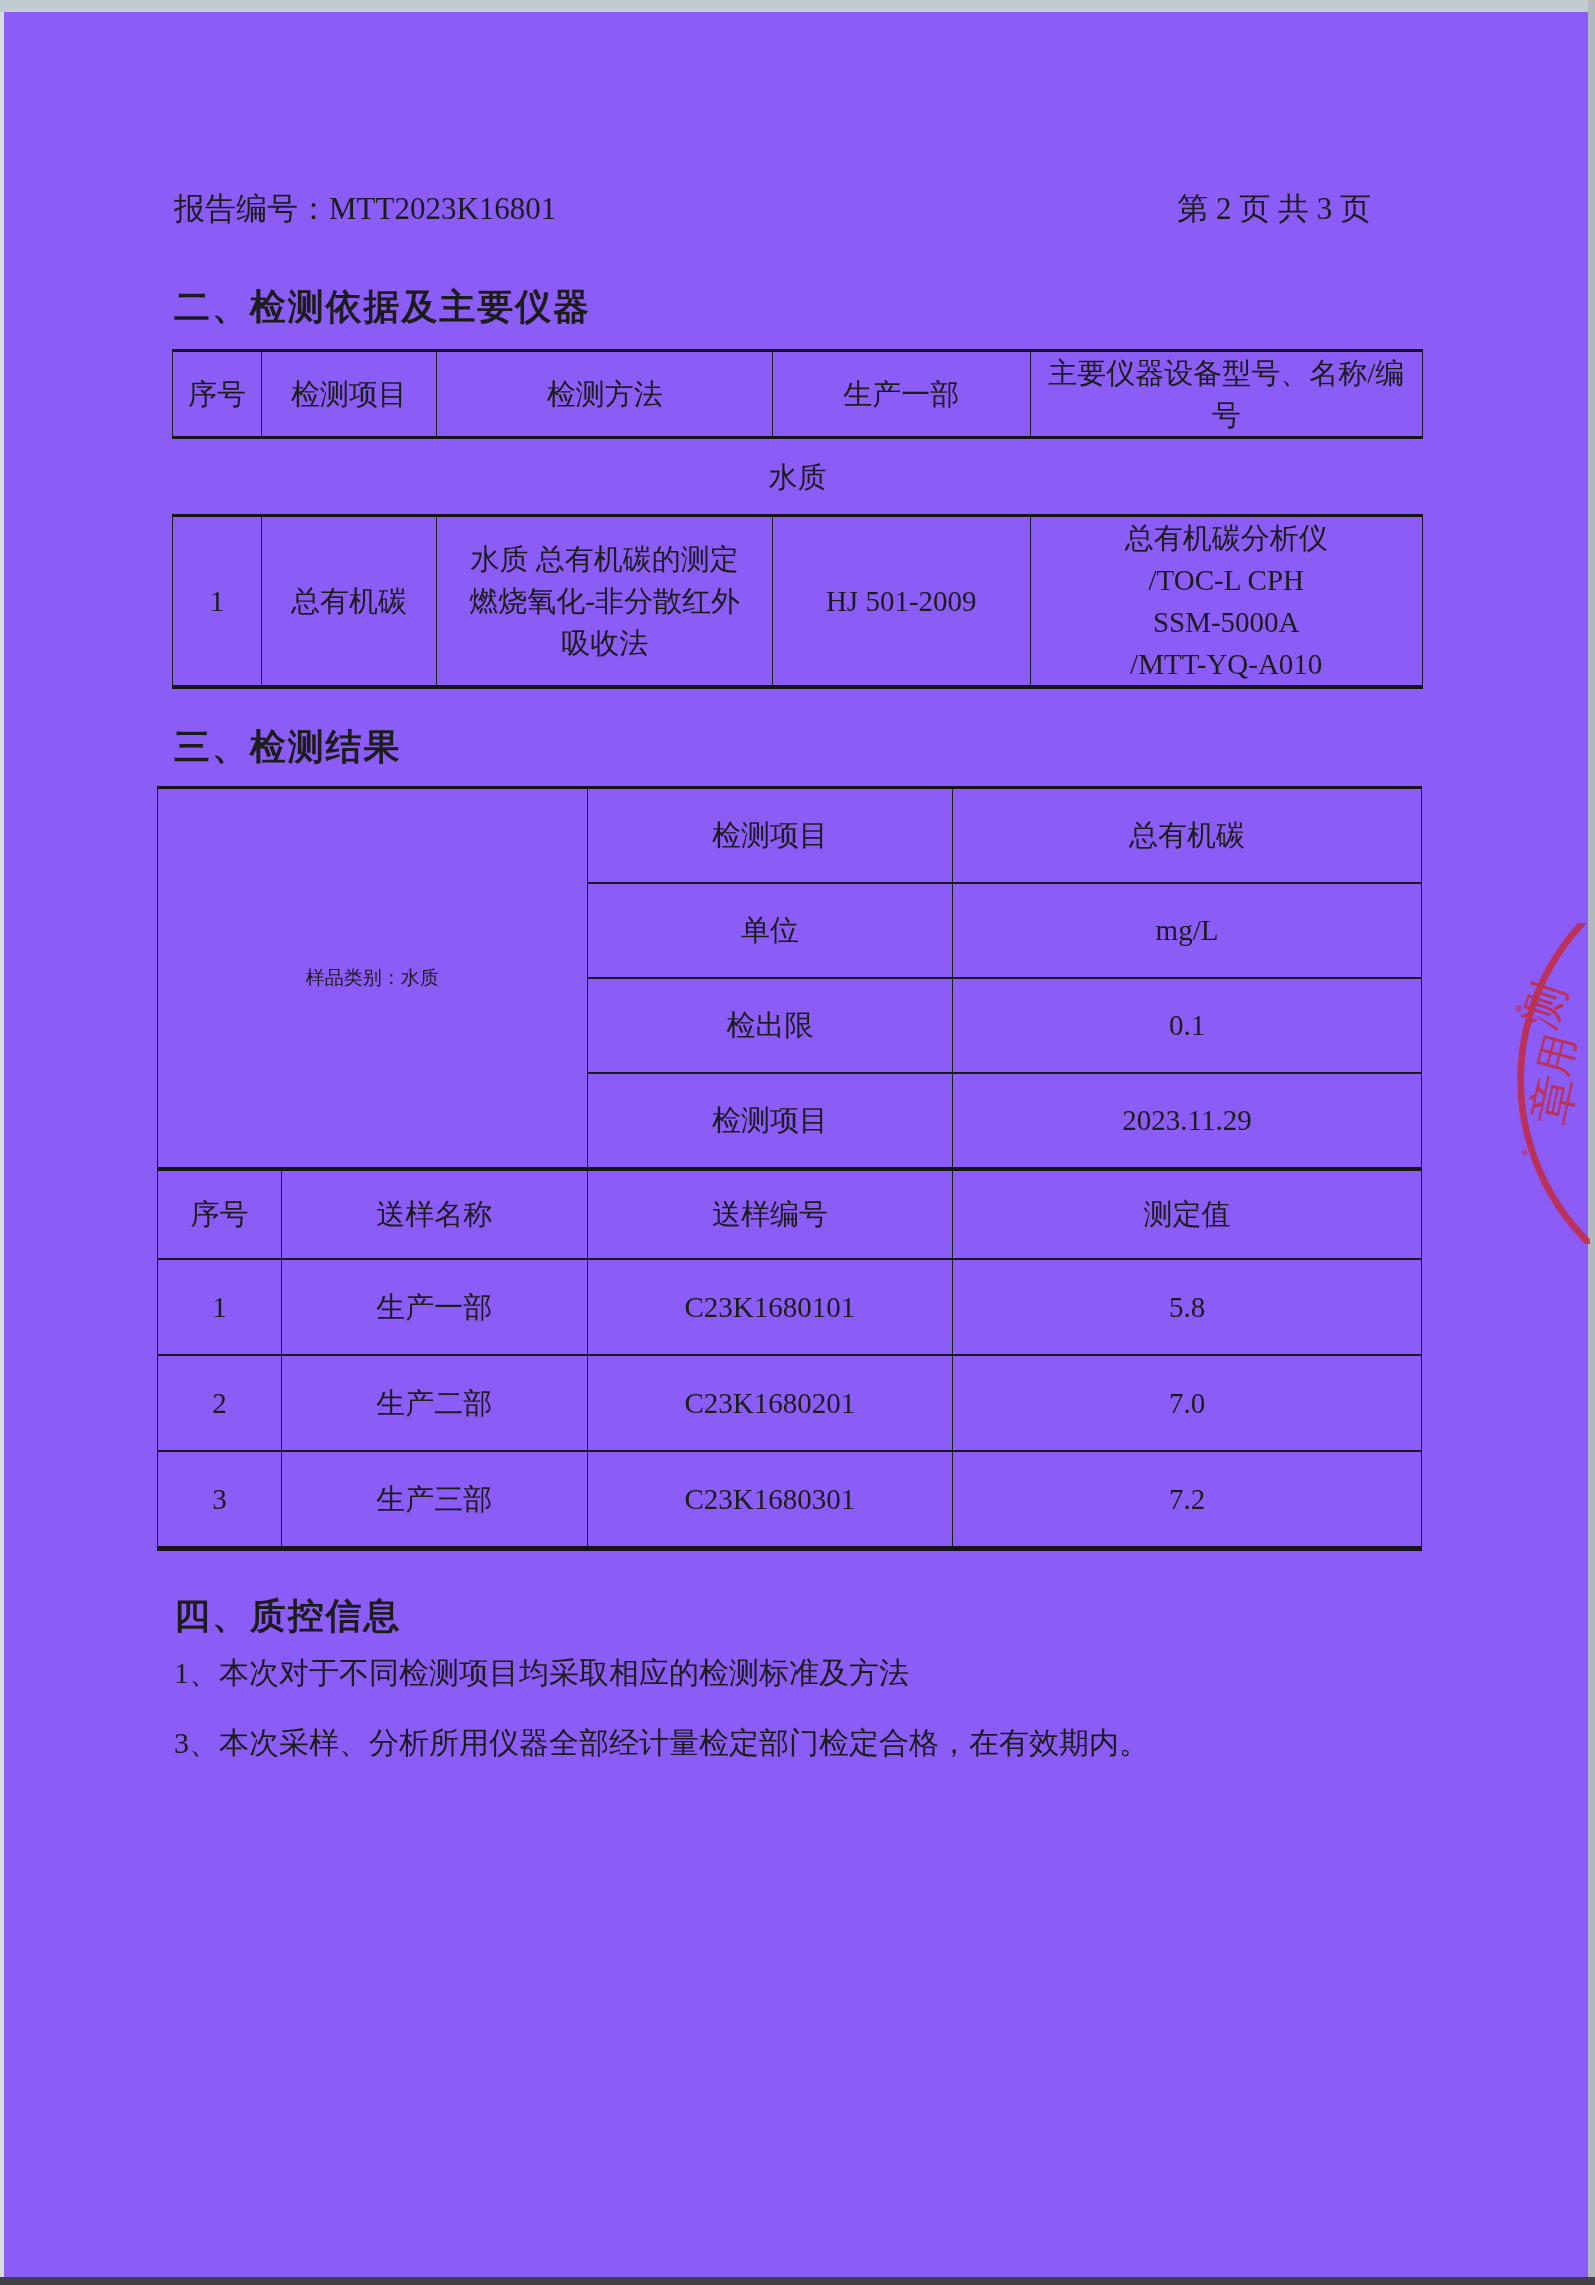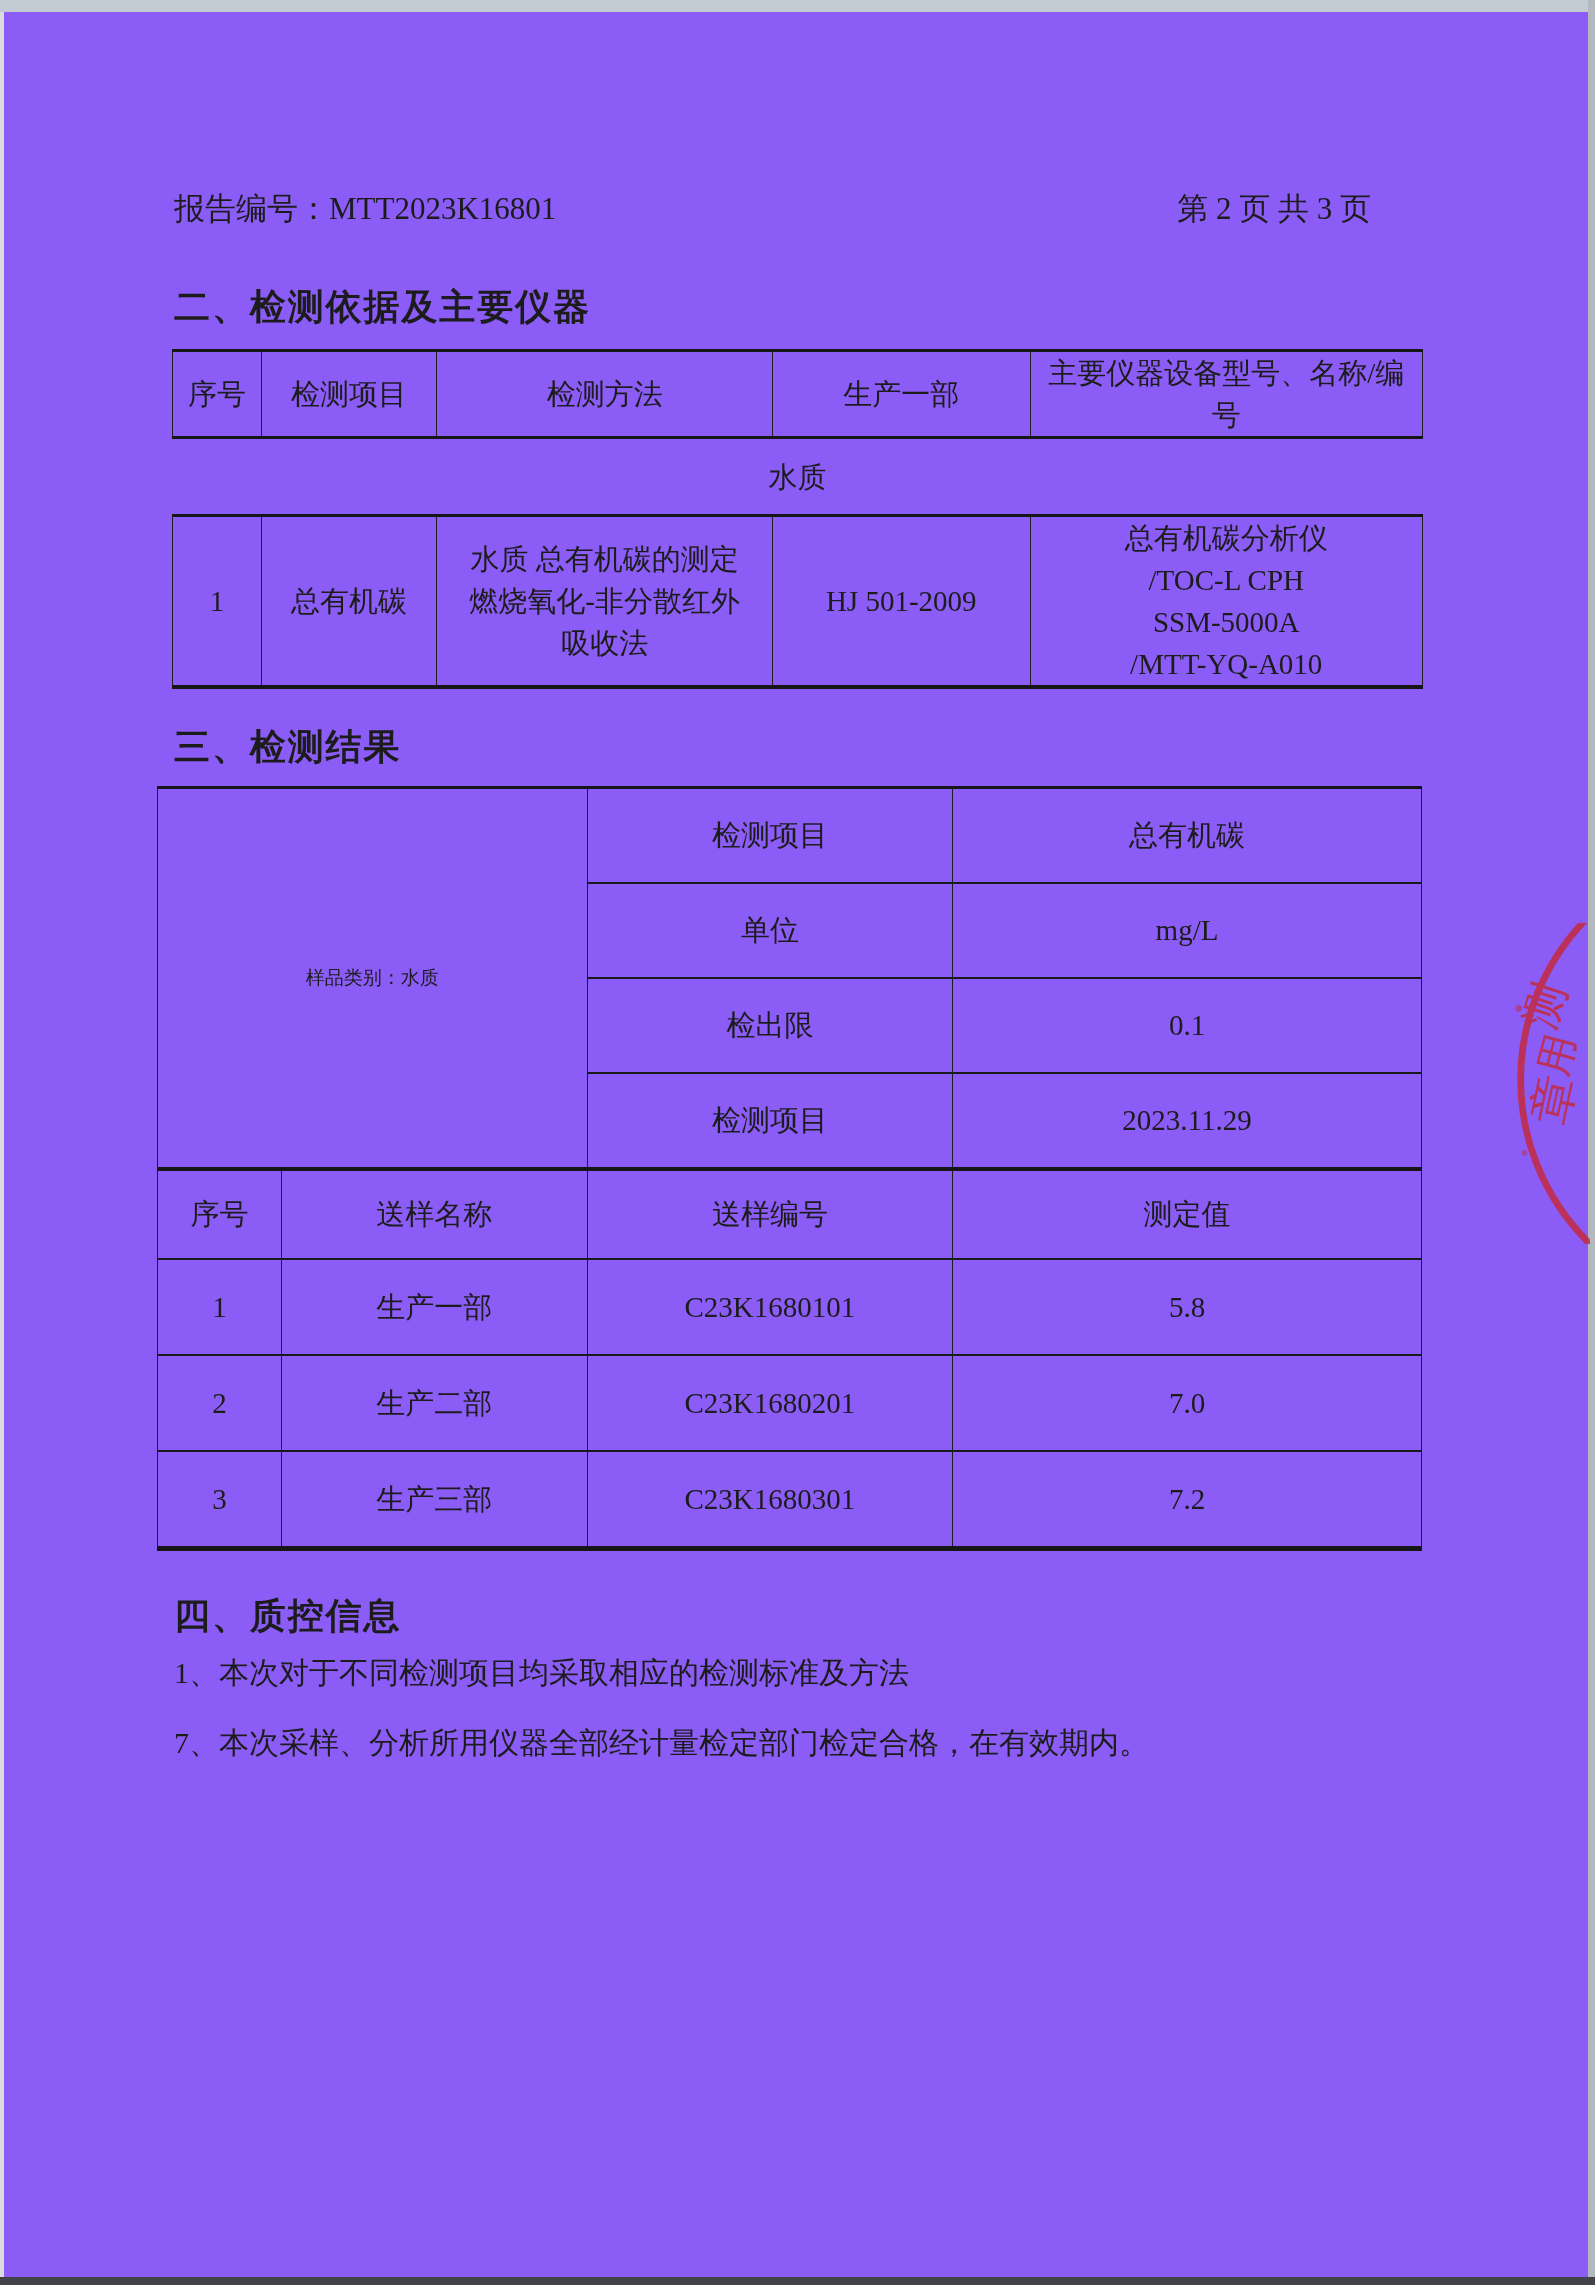--- a/index.html
+++ b/index.html
@@ -166,21 +166,21 @@
         <td>生产三部</td>
         <td>C23K1680301</td>
         <td>7.2</td>
       </tr>
     </tbody>
   </table>
 
   <h2 class="sec" id="sec4-title">四、质控信息</h2>
 
   <p class="qc-item" id="qc-item-0">1、本次对于不同检测项目均采取相应的检测标准及方法</p>
-  <p class="qc-item" id="qc-item-1">7、本次采样、分析所用仪器全部经计量检定部门检定合格，在有效期内。</p>
+  <p class="qc-item" id="qc-item-1">3、本次采样、分析所用仪器全部经计量检定部门检定合格，在有效期内。</p>
 
   <div class="stamp">
     <svg width="104" height="321" viewBox="0 0 108 332" xmlns="http://www.w3.org/2000/svg">
       <g opacity="0.78">
         <circle cx="274" cy="162" r="238" fill="none" stroke="#c9252e" stroke-width="7"></circle>
         <circle cx="34" cy="88" r="3.5" fill="#c9252e" opacity="0.6"></circle>
         <circle cx="40" cy="238" r="3" fill="#c9252e" opacity="0.55"></circle>
         <text x="62" y="100" font-size="46" fill="#c9252e" text-anchor="middle" transform="rotate(-72 62 85)" font-family="Liberation Serif, DejaVu Serif, serif">测</text>
         <text x="74" y="150" font-size="42" fill="#c9252e" text-anchor="middle" transform="rotate(-75 74 136)" font-family="Liberation Serif, DejaVu Serif, serif">用</text>
         <text x="70" y="200" font-size="50" fill="#c9252e" text-anchor="middle" transform="rotate(-78 70 183)" font-family="Liberation Serif, DejaVu Serif, serif">章</text>

